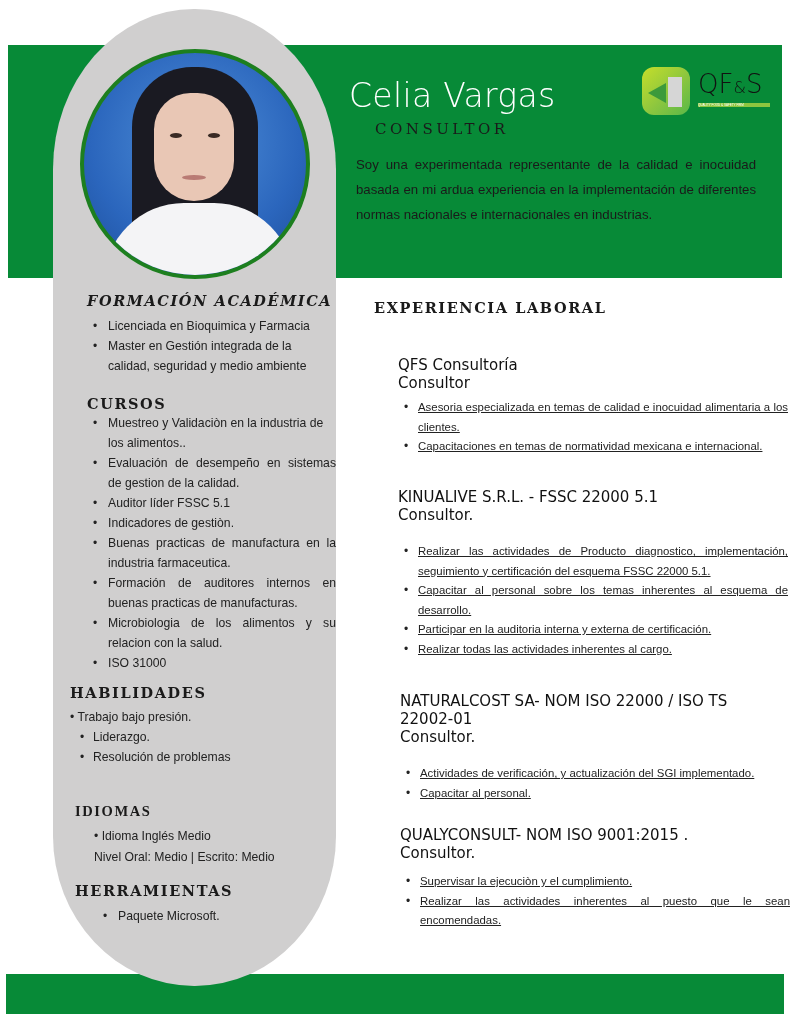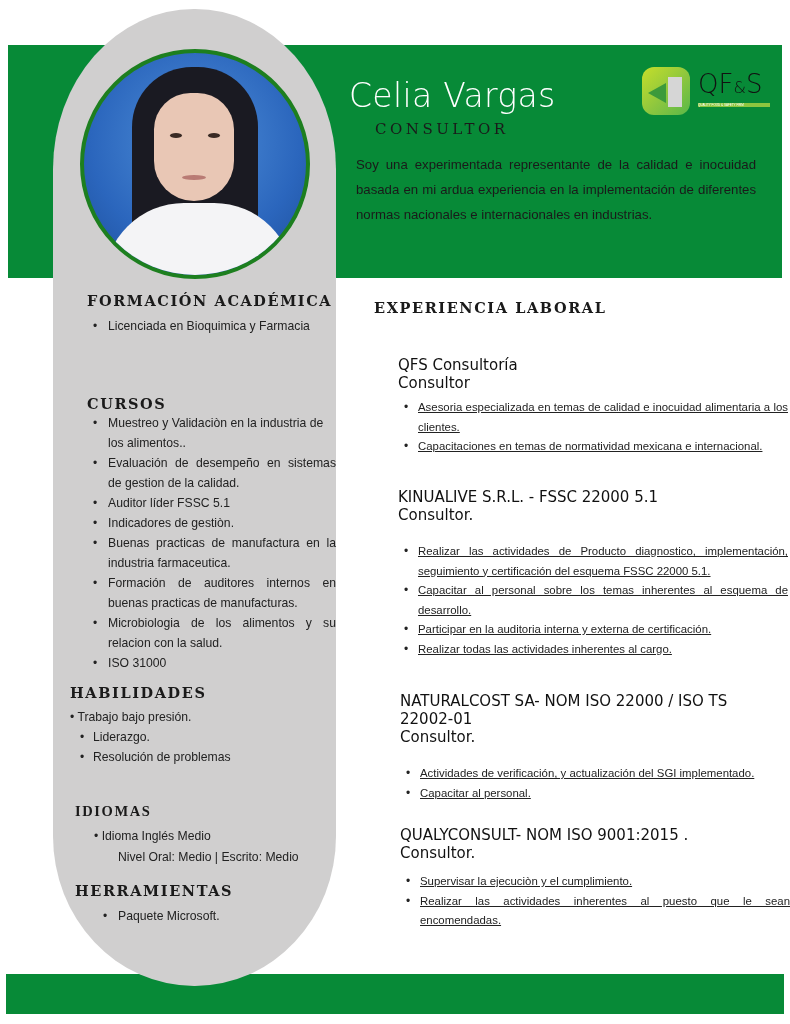--- a/index.html
+++ b/index.html
@@ -111,23 +111,24 @@
   <div class="mark">
     <div class="cut"></div>
     <div class="tri"></div>
   </div>
   <div class="qfs"><span>QF</span><small>&amp;</small><span>S</span></div>
   <div class="tag">QUALITY FOOD &amp; SAFETY FIRM</div>
 </div>
 
 <div class="summary">Soy una experimentada representante de la calidad e inocuidad basada en mi ardua experiencia en la implementación de diferentes normas nacionales e internacionales en industrias.</div>
 
-<div class="sec-title" style="left:87px; top:292px;">FORMACIÓN ACADÉMICA</div>
+<div class="sec-title" style="left:87px; top:292px;font-style:italic;">FORMACIÓN ACADÉMICA</div>
 <ul class="list" style="left:88px; top:316px; width:248px;">
   <li>Licenciada en Bioquimica y Farmacia</li>
+  <li style="text-align:left;">Master en Gestión integrada de la calidad, seguridad y medio ambiente</li>
 </ul>
 
 <div class="sec-title" style="left:87px; top:395px;">CURSOS</div>
 <ul class="list" style="left:88px; top:413px; width:248px;">
   <li style="text-align:left;">Muestreo y Validaciòn en la industria de los alimentos..</li>
   <li>Evaluación de desempeño en sistemas de gestion de la calidad.</li>
   <li>Auditor líder FSSC 5.1</li>
   <li>Indicadores de gestiòn.</li>
   <li>Buenas practicas de manufactura en la industria farmaceutica.</li>
   <li>Formación  de auditores internos en buenas practicas de manufacturas.</li>
@@ -137,21 +138,21 @@
 
 <div class="sec-title" style="left:70px; top:684px;">HABILIDADES</div>
 <div class="plain-line" style="left:70px; top:707px;">• Trabajo bajo presión.</div>
 <ul class="list tight" style="left:75px; top:727px; width:250px;">
   <li>Liderazgo.</li>
   <li>Resolución de problemas</li>
 </ul>
 
 <div class="sec-title" style="left:75px; top:803px;font-family:Liberation Serif, serif;">IDIOMAS</div>
 <div class="plain-line" style="left:94px; top:826px;">• Idioma Inglés Medio</div>
-<div class="plain-line" style="left:94px; top:847px;margin-left:24px;">Nivel Oral: Medio | Escrito: Medio</div>
+<div class="plain-line" style="left:94px; top:847px;">Nivel Oral: Medio | Escrito: Medio</div>
 
 <div class="sec-title" style="left:75px; top:882px;">HERRAMIENTAS</div>
 <ul class="list" style="left:98px; top:906px; width:200px;">
   <li>Paquete Microsoft.</li>
 </ul>
 
 <div class="sec-title exp-title">EXPERIENCIA LABORAL</div>
 
 <div class="job" style="top:356px;">
   <div class="co">QFS Consultoría</div>

